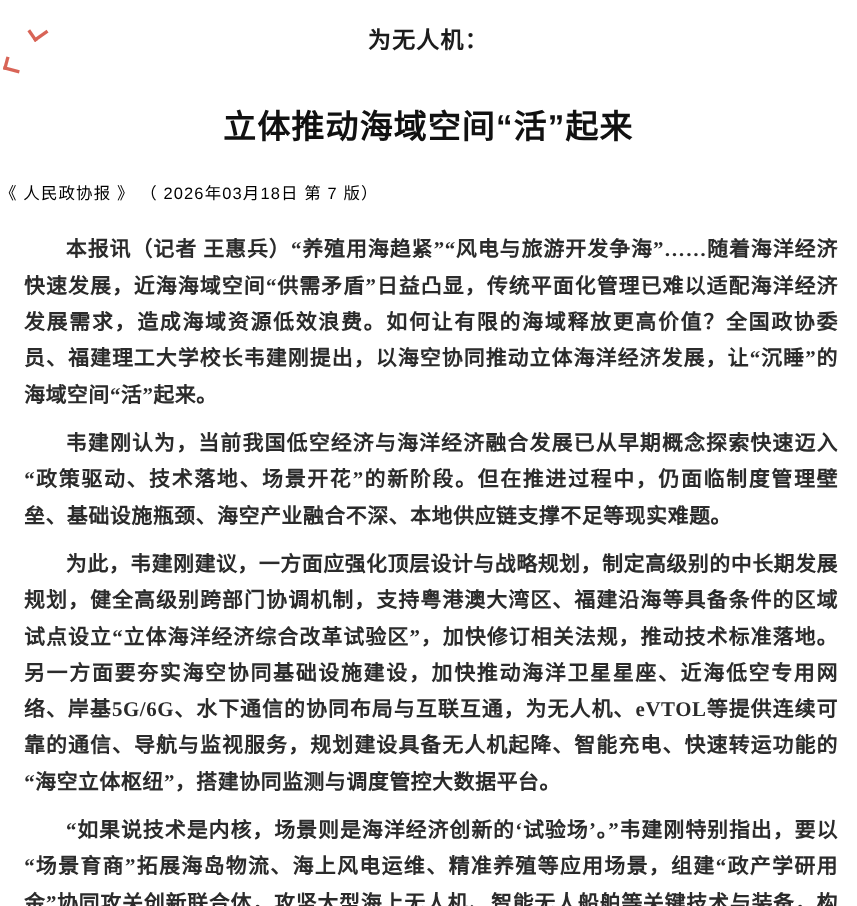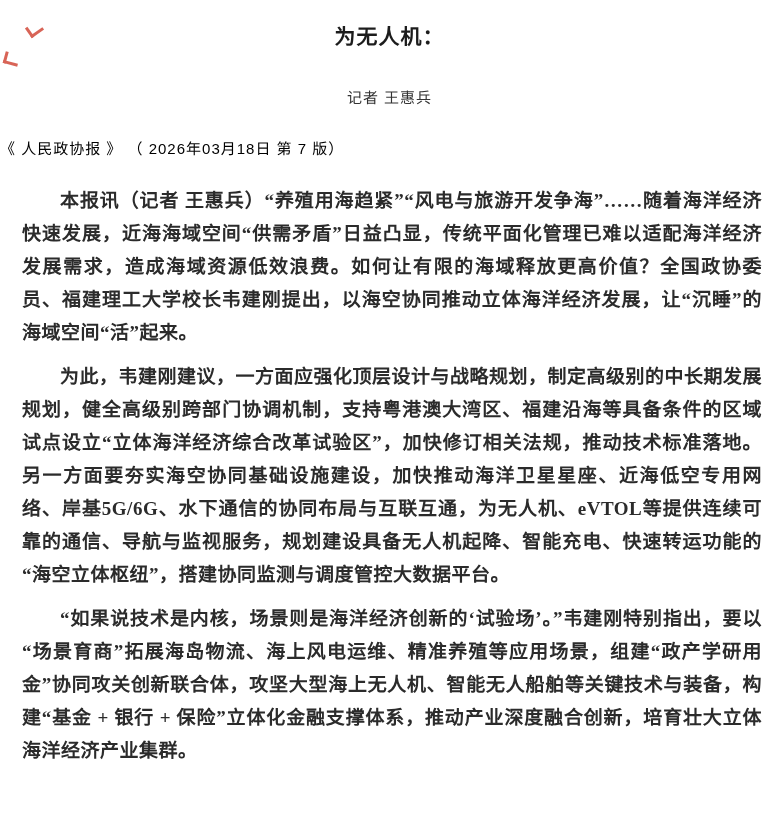--- a/index.html
+++ b/index.html
@@ -81,24 +81,25 @@
 </head>
 <body>
 
 <div class="page">
 
   <span class="red-mark m1"></span>
   <span class="red-mark m2"></span>
 
   <div class="kicker">为无人机：</div>
 
+  <h1 class="main-title" style="margin-bottom:0;">立体推动海域空间“活”起来</h1>
 
-  <div class="byline">记者 王惠兵</div>
 
   <div class="source-line">《 人民政协报 》 （ 2026年03月18日 第 7 版）</div>
 
   <div class="article">
     <p>本报讯（记者 王惠兵）“养殖用海趋紧”“风电与旅游开发争海”……随着海洋经济快速发展，近海海域空间“供需矛盾”日益凸显，传统平面化管理已难以适配海洋经济发展需求，造成海域资源低效浪费。如何让有限的海域释放更高价值？全国政协委员、福建理工大学校长韦建刚提出，以海空协同推动立体海洋经济发展，让“沉睡”的海域空间“活”起来。</p>
+    <p>韦建刚认为，当前我国低空经济与海洋经济融合发展已从早期概念探索快速迈入“政策驱动、技术落地、场景开花”的新阶段。但在推进过程中，仍面临制度管理壁垒、基础设施瓶颈、海空产业融合不深、本地供应链支撑不足等现实难题。</p>
     <p>为此，韦建刚建议，一方面应强化顶层设计与战略规划，制定高级别的中长期发展规划，健全高级别跨部门协调机制，支持粤港澳大湾区、福建沿海等具备条件的区域试点设立“立体海洋经济综合改革试验区”，加快修订相关法规，推动技术标准落地。另一方面要夯实海空协同基础设施建设，加快推动海洋卫星星座、近海低空专用网络、岸基5G/6G、水下通信的协同布局与互联互通，为无人机、eVTOL等提供连续可靠的通信、导航与监视服务，规划建设具备无人机起降、智能充电、快速转运功能的“海空立体枢纽”，搭建协同监测与调度管控大数据平台。</p>
     <p>“如果说技术是内核，场景则是海洋经济创新的‘试验场’。”韦建刚特别指出，要以“场景育商”拓展海岛物流、海上风电运维、精准养殖等应用场景，组建“政产学研用金”协同攻关创新联合体，攻坚大型海上无人机、智能无人船舶等关键技术与装备，构建“基金 + 银行 + 保险”立体化金融支撑体系，推动产业深度融合创新，培育壮大立体海洋经济产业集群。</p>
   </div>
 
 </div>
 
 </body></html>

